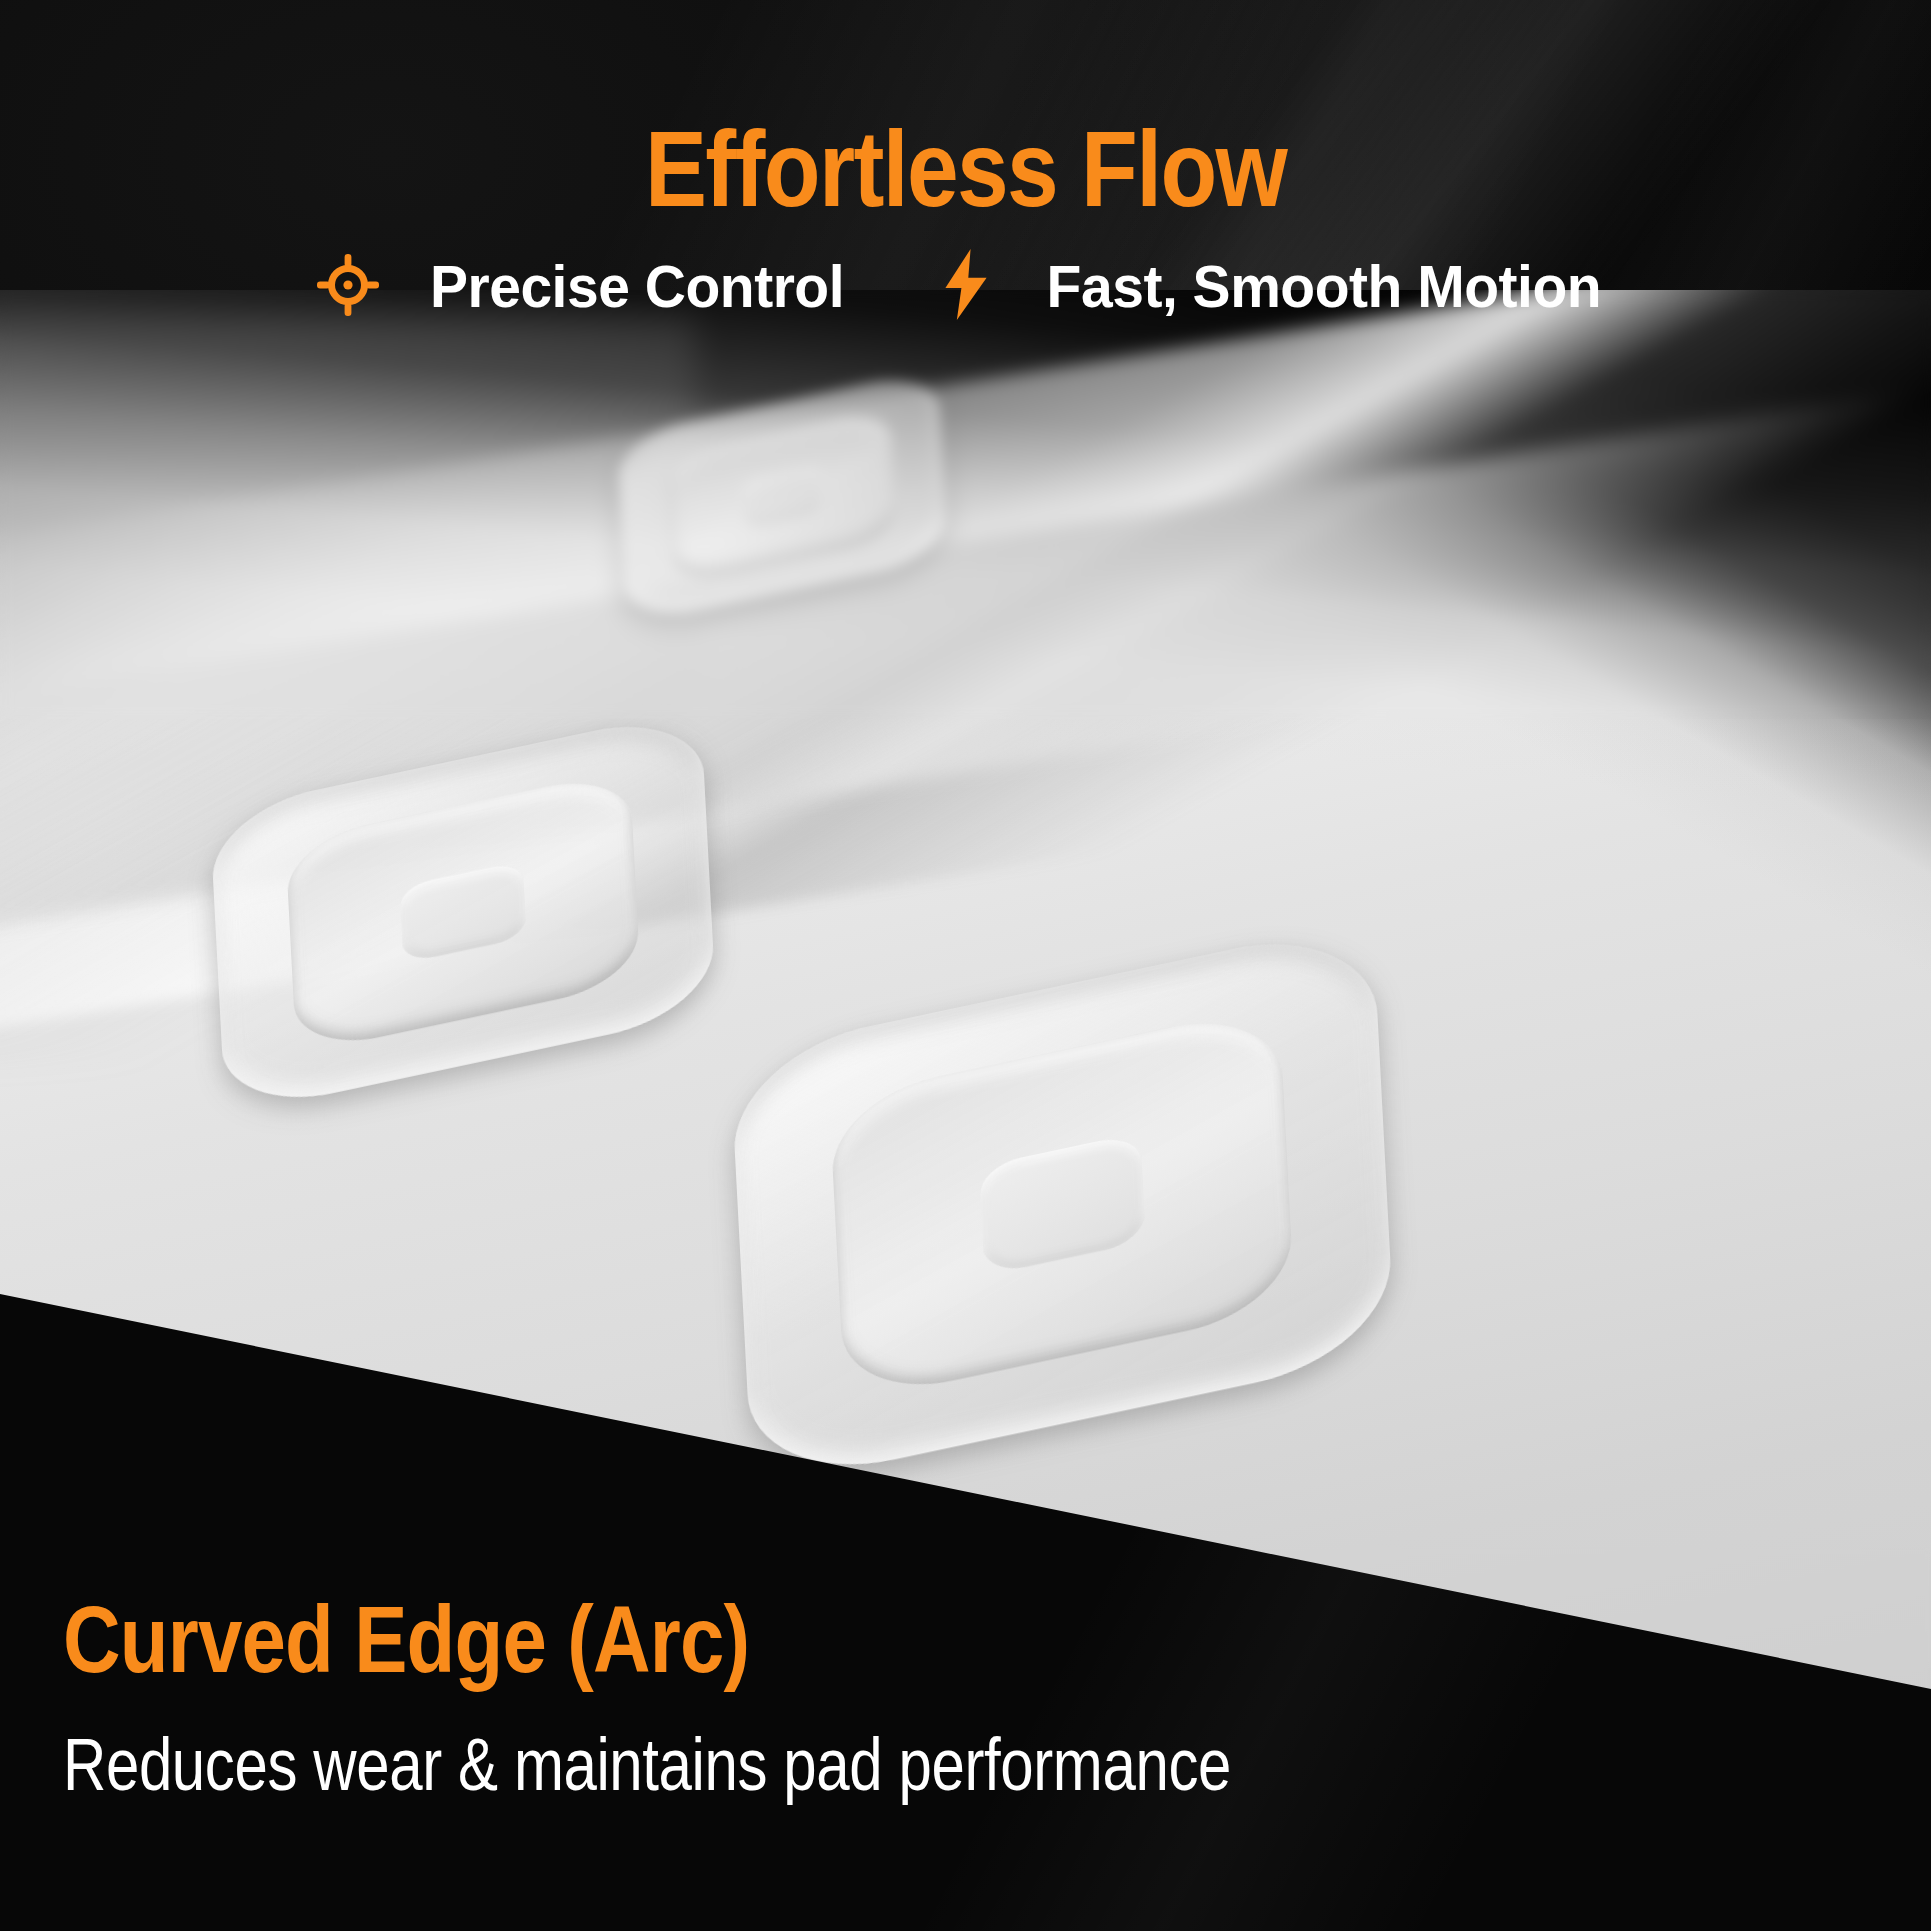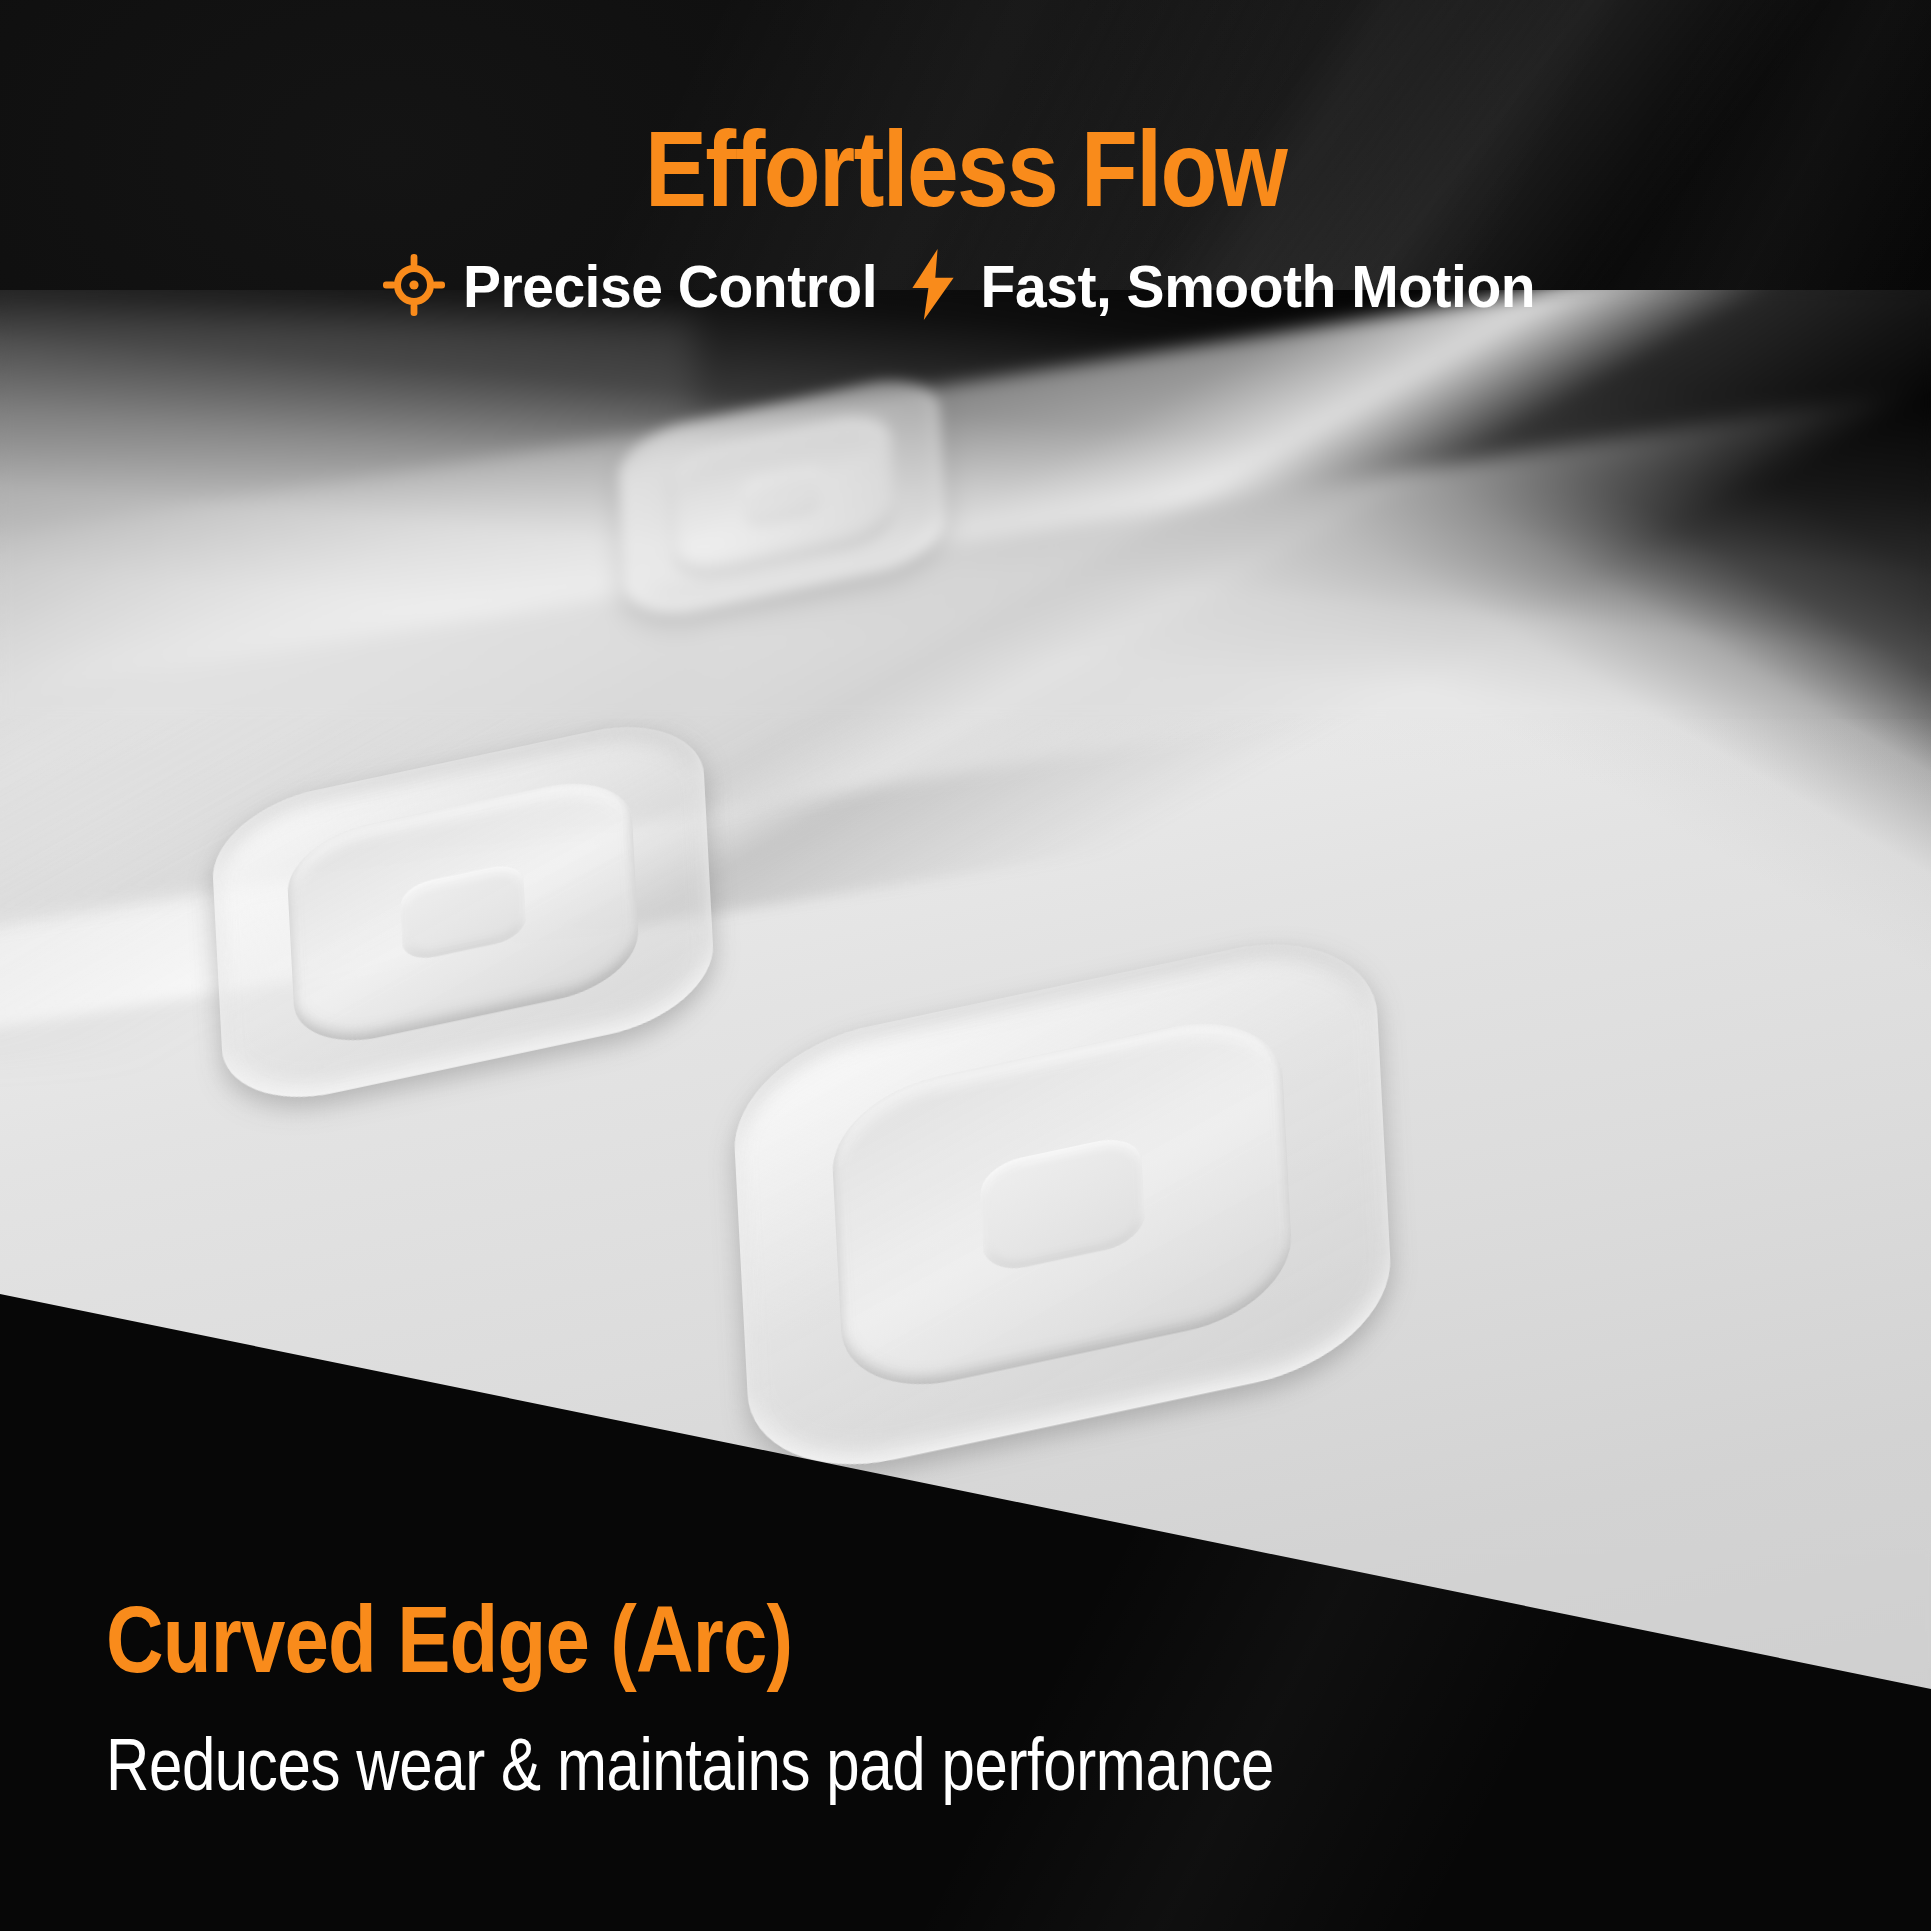--- a/index.html
+++ b/index.html
@@ -138,39 +138,39 @@
     letter-spacing:-1.9px;
     color:#F98B1B;
     transform:scaleX(0.86);
     white-space:nowrap;
   }
   .subrow{
     margin-top:25px;
     display:flex;
     align-items:center;
     justify-content:center;
-    gap:6px;
+    gap:39px;
     white-space:nowrap;
   }
   .subtext{
     font-family:"Liberation Sans", sans-serif;
     font-weight:600;
     font-size:60px;
     color:#ffffff;
     letter-spacing:-0.5px;
     transform:scaleX(0.95);
   }
   .icon-target, .icon-bolt{ display:block; flex:0 0 auto; }
   .gap-mid{ width:5.8px; }
 
   
   .footer{
     position:absolute; left:0; bottom:0; width:1931px;
     z-index:20;
-    padding-left:106px;
+    padding-left:63px;
     padding-bottom:124px;
   }
   .foot-title{
     font-family:"Liberation Sans", sans-serif;
     font-weight:700;
     font-size:95px;
     color:#F98B1B;
     letter-spacing:-1px;
     transform:scaleX(0.84);
     transform-origin:left center;

